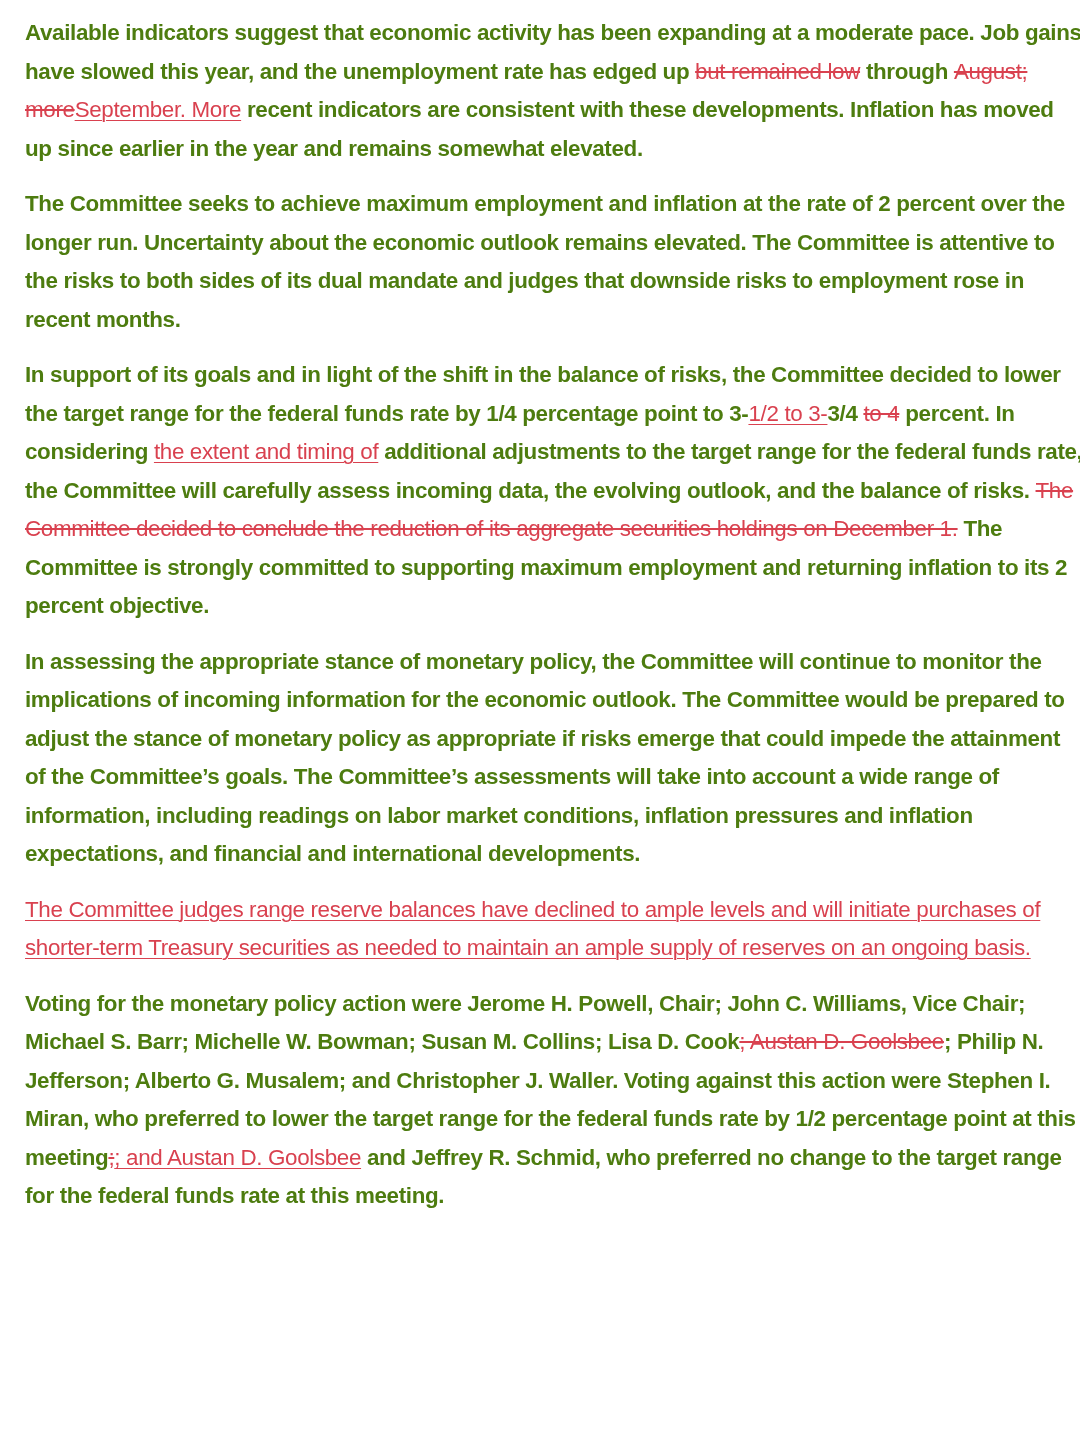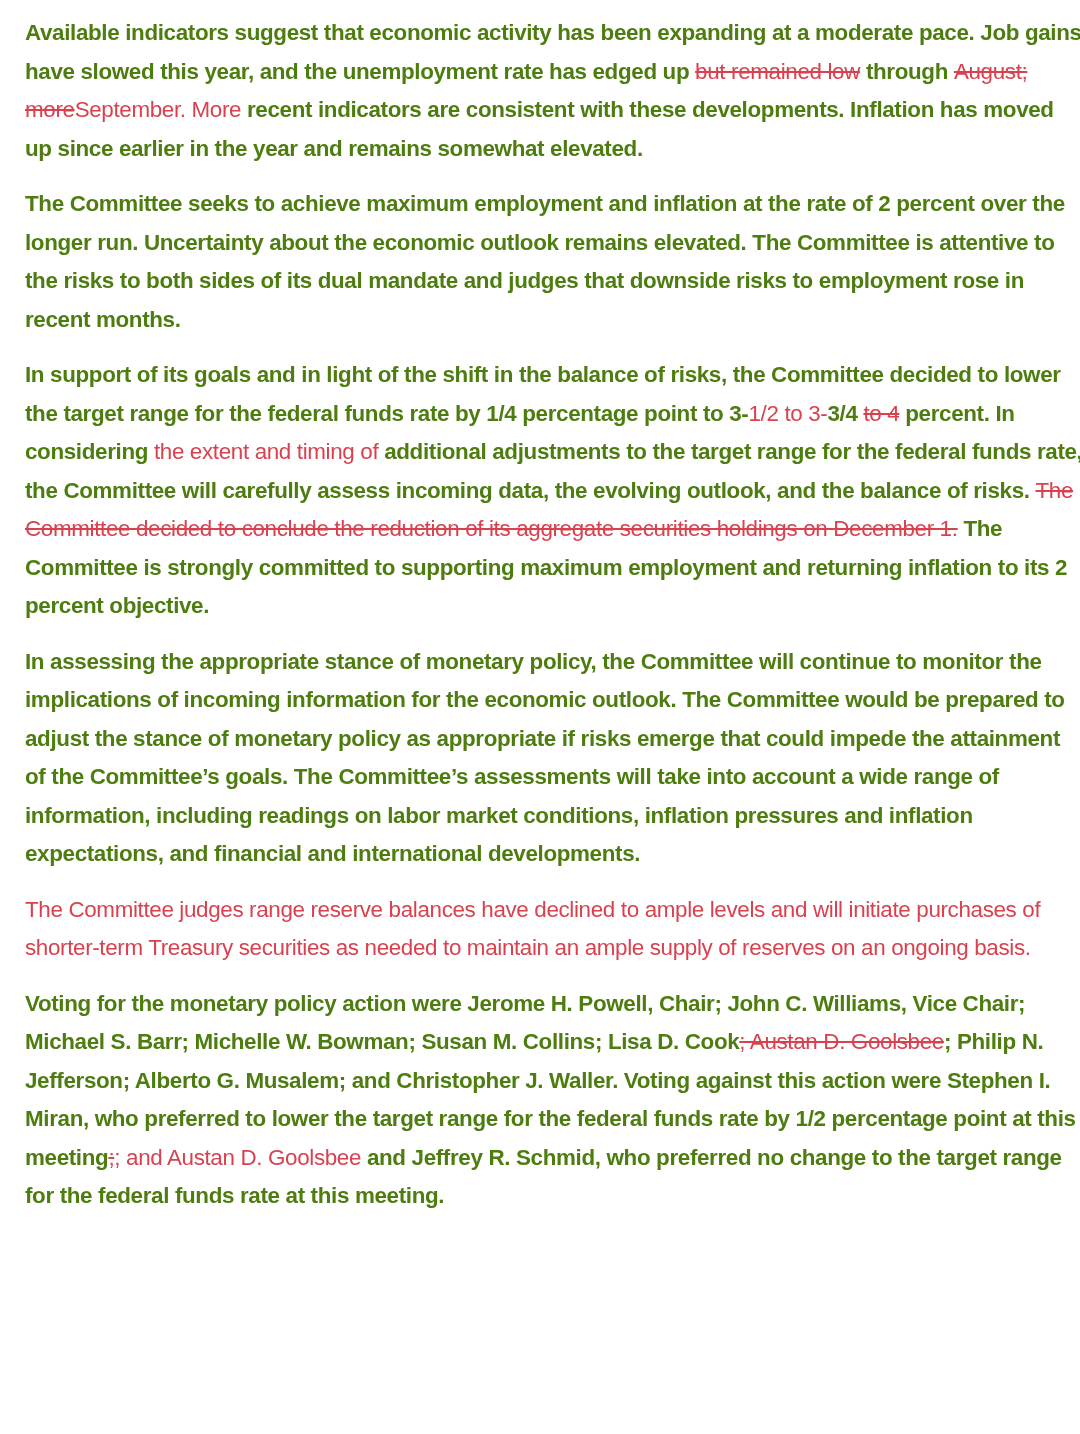--- a/index.html
+++ b/index.html
@@ -26,20 +26,21 @@
   }
   .del {
     color: #d9414f;
     text-decoration: line-through;
     text-decoration-color: #d9414f;
     text-decoration-thickness: 1.5px;
     margin-top: 42px;
   }
   .ins {
     color: #d9414f;
+    text-decoration: underline;
     text-decoration-color: #d9414f;
     text-underline-offset: 3px;
     text-decoration-thickness: 1.2px;
   }
   .norm { color: #4d7c0f; font-weight: bold; }
 </style>
 </head>
 <body>
 
 <div class="doc">

